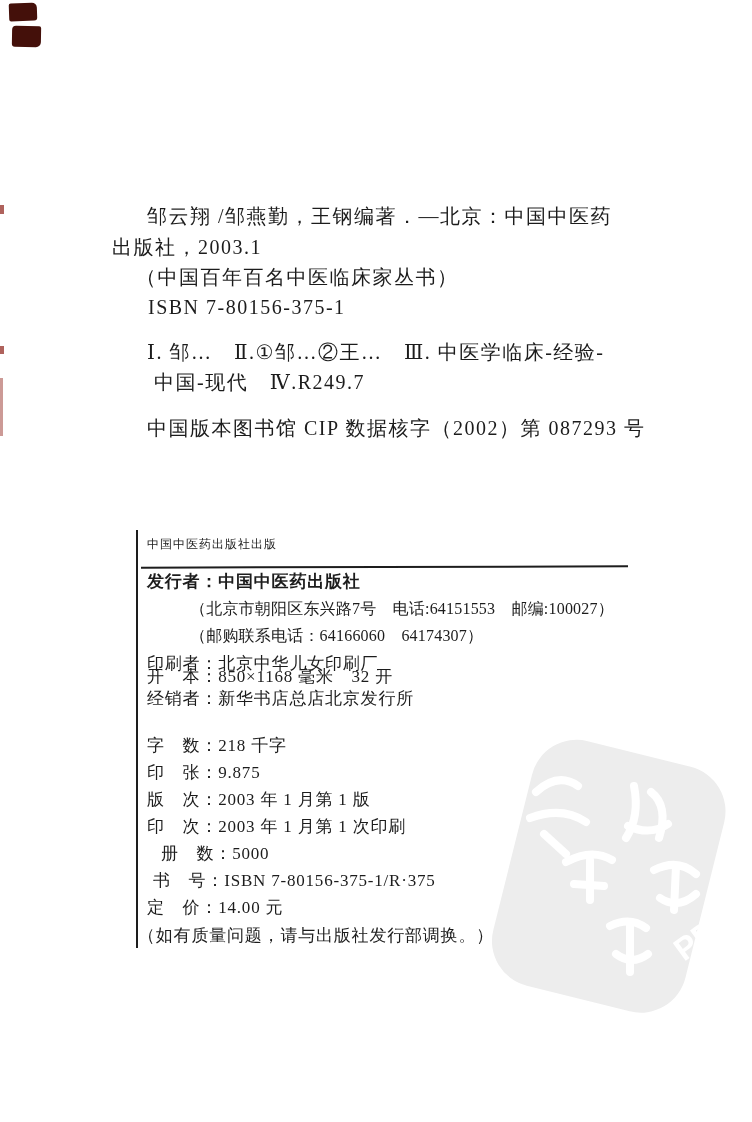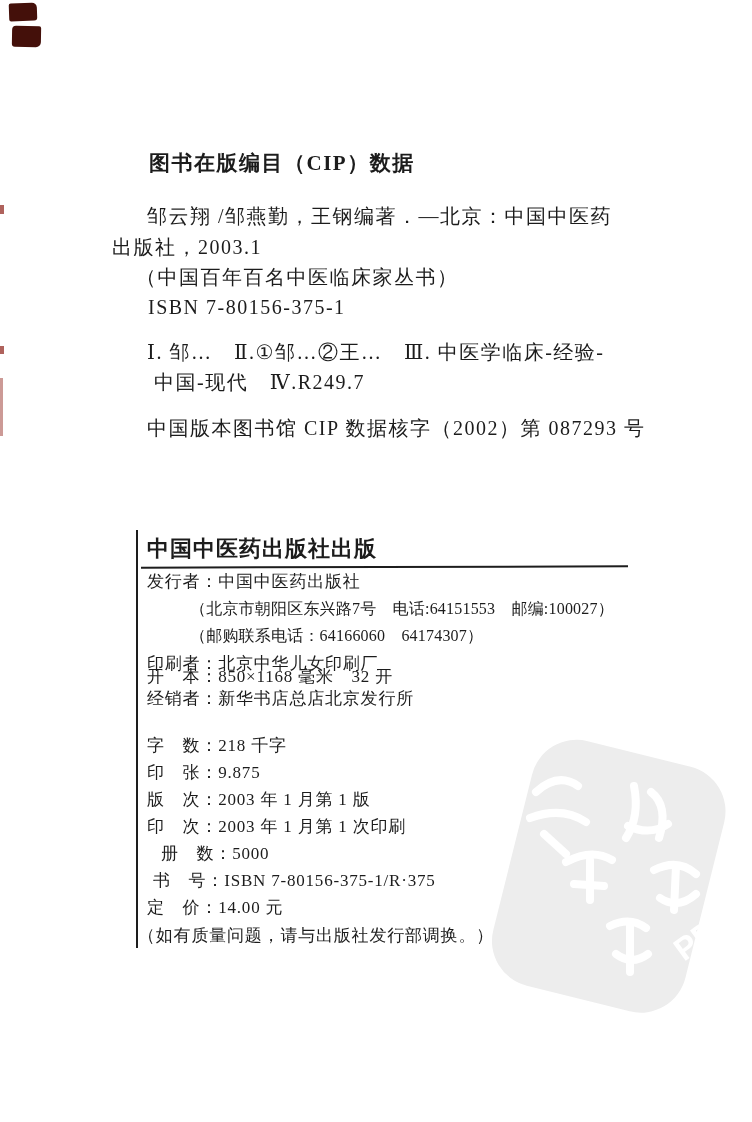--- a/index.html
+++ b/index.html
@@ -15,21 +15,21 @@
   .abs{position:absolute;line-height:1;white-space:nowrap;}
   
   .cip-heading{
     font-size:21px;font-weight:bold;letter-spacing:1.5px;
   }
   .cip-line{
     font-size:20px;letter-spacing:1.5px;
   }
   
   .col-header{
-    font-size:22px;letter-spacing:1px;font-weight:bold;
+    font-size:12px;letter-spacing:1px;font-weight:normal;
   }
   .col-row{
     position:absolute;line-height:1;white-space:nowrap;
     font-size:17px;letter-spacing:0.8px;
   }
   .col-row.small{font-size:16px;letter-spacing:0.2px;}
   .vrule{
     position:absolute;left:136px;top:530px;
     width:2px;height:418px;background:#1d1d1d;
   }
@@ -53,40 +53,39 @@
 <body>
 
 <div id="page">
 
   <div class="artifact a1"></div>
   <div class="artifact a2"></div>
   <div class="edge-dash d1"></div>
   <div class="edge-dash d2"></div>
   <div class="edge-dash d3"></div>
 
-  <div class="abs cip-heading" style="left:149px;top:153px;">图书在版编目（CIP）数据</div>
 
   <div>
 
   <div class="abs cip-line" style="left: 147px; top: 206px;">邹云翔 /邹燕勤，王钢编著．—北京：中国中医药</div>
       <div class="abs cip-line" style="left: 112px; top: 237px;">出版社，2003.1</div>
       <div class="abs cip-line" style="left: 136px; top: 267px;">（中国百年百名中医临床家丛书）</div>
       <div class="abs cip-line" style="left: 148px; top: 297px;">ISBN 7-80156-375-1</div>
       <div class="abs cip-line" style="left: 147px; top: 342px;">Ⅰ. 邹…　Ⅱ.①邹…②王…　Ⅲ. 中医学临床-经验-</div>
       <div class="abs cip-line" style="left: 108px; top: 372px; margin-left: 46px;">中国-现代　Ⅳ.R249.7</div>
       <div class="abs cip-line" style="left: 147px; top: 418px; font-family: Liberation Serif, serif;">中国版本图书馆 CIP 数据核字（2002）第 087293 号</div>
     </div>
 
   <div class="vrule"></div>
   <div class="abs col-header" style="left:147px;top:538px;">中国中医药出版社出版</div>
   <div class="hrule"></div>
 
   <div>
 
-  <div class="col-row" style="left: 147px; top: 573px;">发行者：中国中医药出版社</div>
+  <div class="col-row" style="left: 147px; top: 573px; font-weight: bold;">发行者：中国中医药出版社</div>
       <div class="col-row small" style="left: 190px; top: 601px;">（北京市朝阳区东兴路7号　电话:64151553　邮编:100027）</div>
       <div class="col-row small" style="left: 190px; top: 628px;">（邮购联系电话：64166060　64174307）</div>
       <div class="col-row" style="left: 147px; top: 655px;">印刷者：北京中华儿女印刷厂</div>
       <div class="col-row" style="left: 147px; top: 682px; margin-top: 8px;">经销者：新华书店总店北京发行所</div>
       <div class="col-row" style="left: 147px; top: 668px;">开　本：850×1168 毫米　32 开</div>
       <div class="col-row" style="left: 147px; top: 737px;">字　数：218 千字</div>
       <div class="col-row" style="left: 147px; top: 764px;">印　张：9.875</div>
       <div class="col-row" style="left: 147px; top: 791px;">版　次：2003 年 1 月第 1 版</div>
       <div class="col-row" style="left: 147px; top: 818px;">印　次：2003 年 1 月第 1 次印刷</div>
       <div class="col-row" style="left: 161px; top: 845px;">册　数：5000</div>

